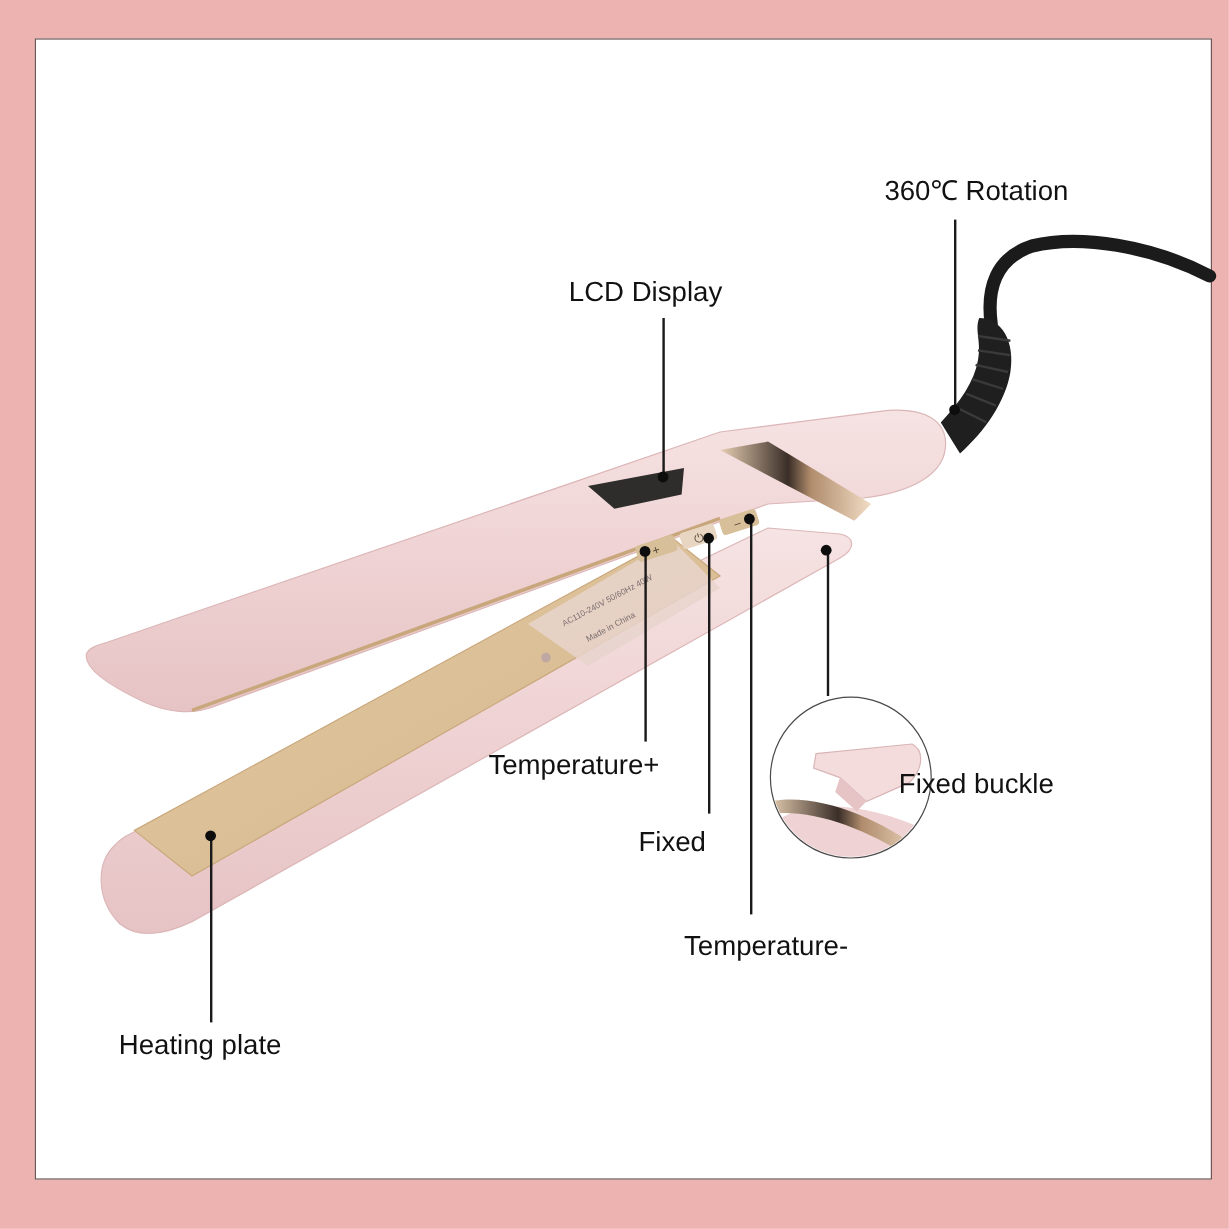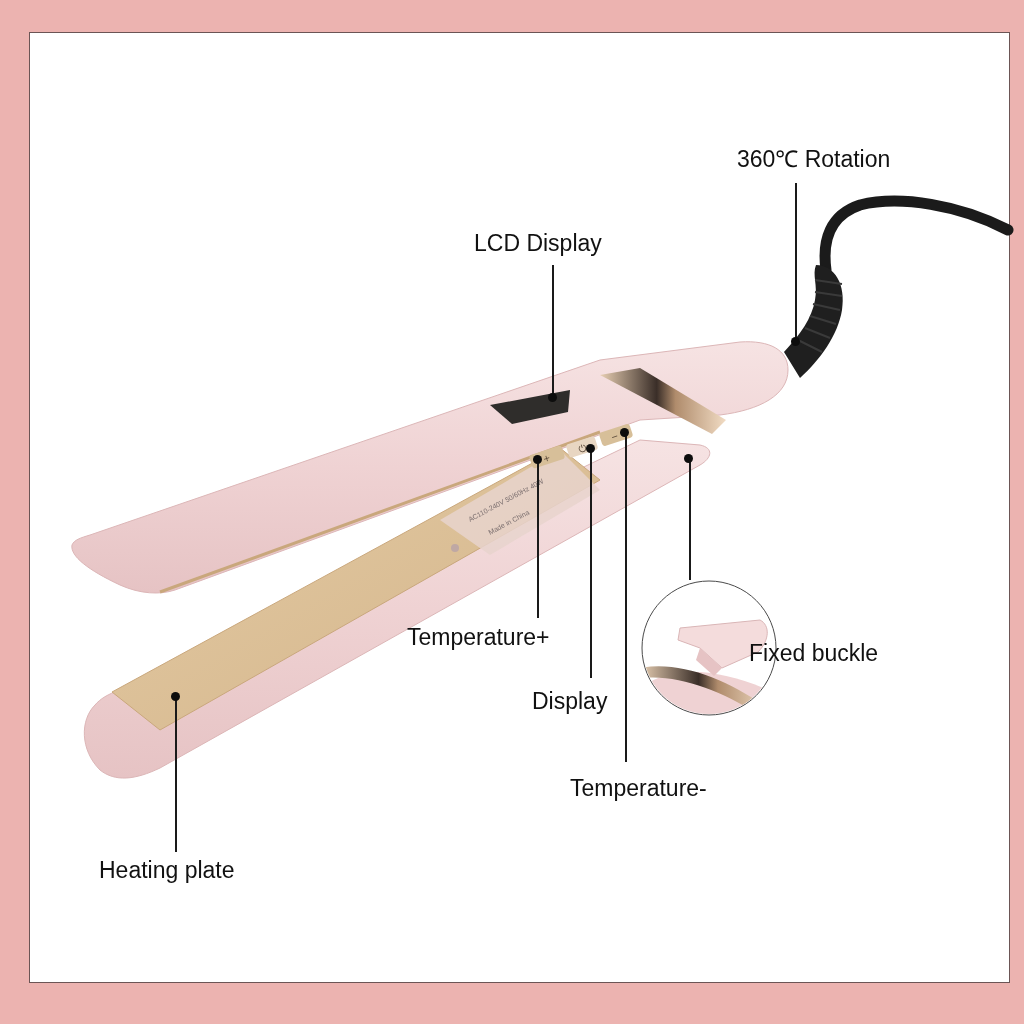--- a/index.html
+++ b/index.html
@@ -124,21 +124,21 @@
 <div class="dot" style="left:791px; top:337px;"></div>
 
 <span class="label" style="left:462px; top:232px;margin-left:12px;">LCD Display</span>
 <div class="leader" style="left:552px; top:265px; height:133px;"></div>
 <div class="dot" style="left:548px; top:393px;"></div>
 
 <span class="label" style="left:407px; top:626px;text-align:center;">Temperature+</span>
 <div class="leader" style="left:537px; top:460px; height:158px;"></div>
 <div class="dot" style="left:533px; top:455px;"></div>
 
-<span class="label" style="left:532px; top:690px;">Display</span>
+<span class="label" style="left:532px; top:690px;">Fixed</span>
 <div class="leader" style="left:590px; top:449px; height:229px;"></div>
 <div class="dot" style="left:586px; top:444px;"></div>
 
 <span class="label" style="left:570px; top:777px;">Temperature-</span>
 <div class="leader" style="left:625px; top:433px; height:329px;"></div>
 <div class="dot" style="left:620px; top:428px;"></div>
 
 <span class="label" style="left:749px; top:642px;">Fixed buckle</span>
 <div class="leader" style="left:689px; top:459px; height:121px;"></div>
 <div class="dot" style="left:684px; top:454px;"></div>

